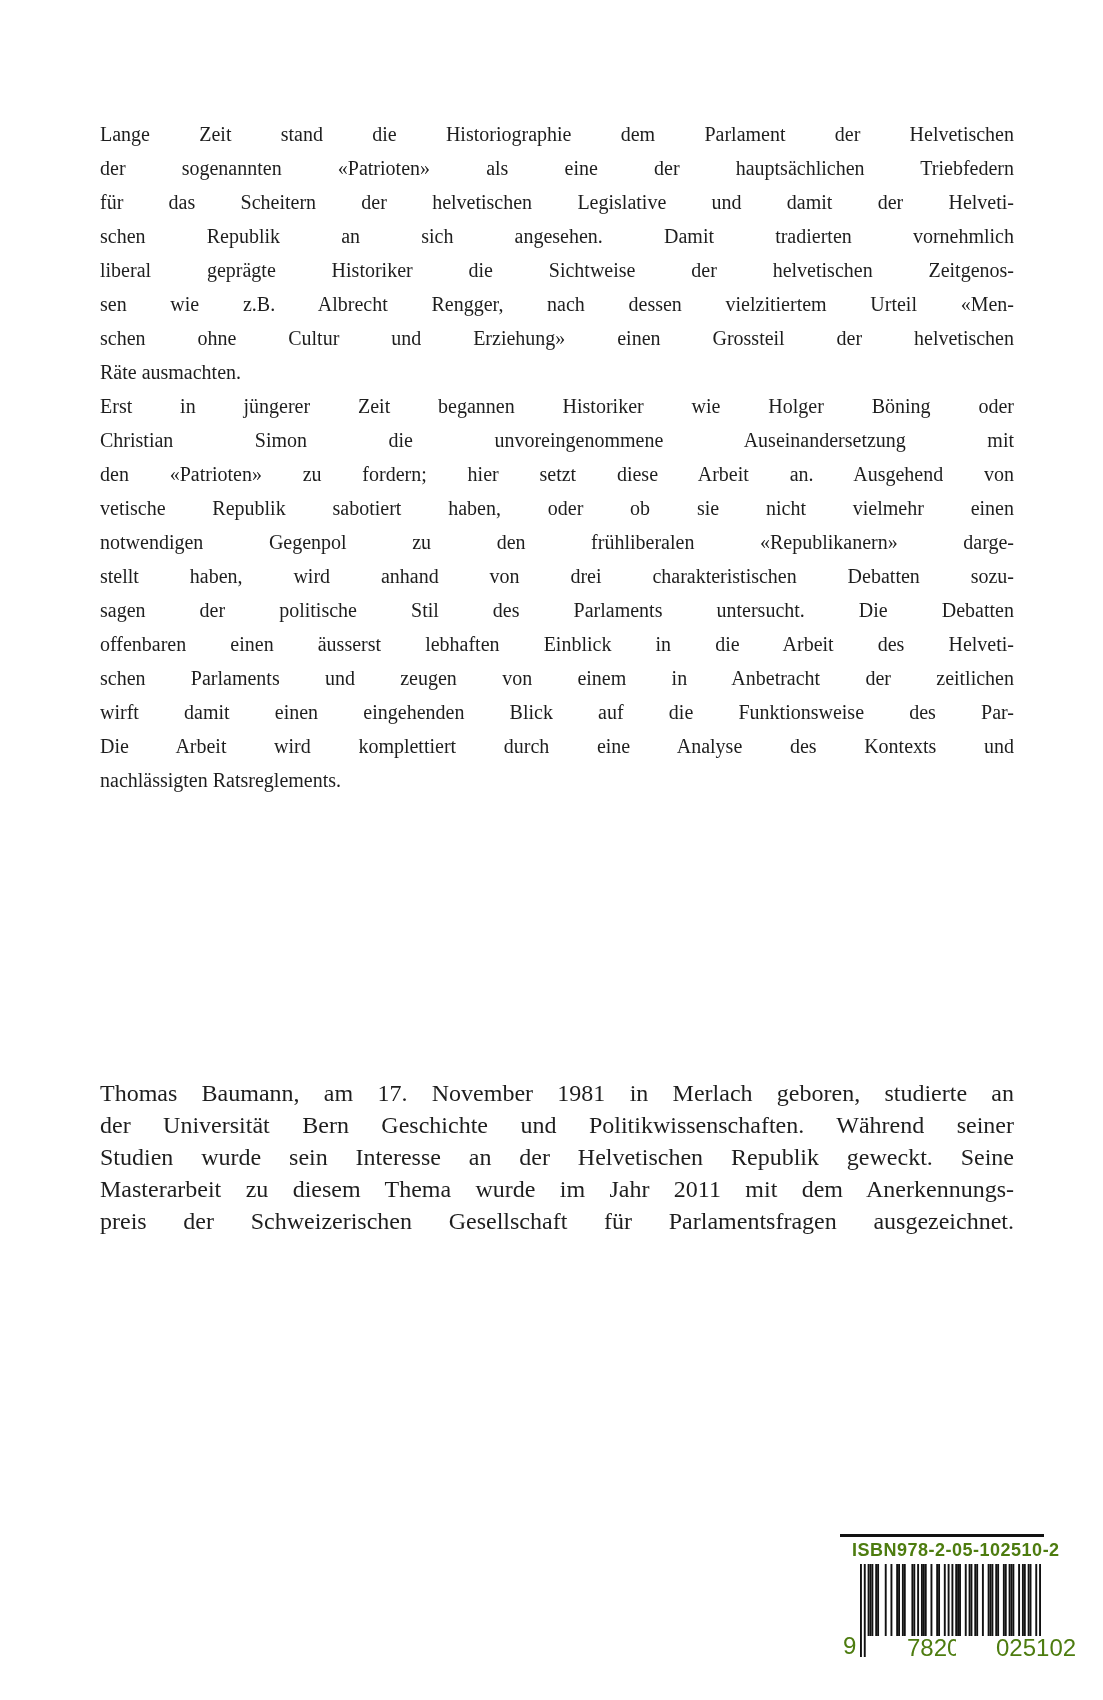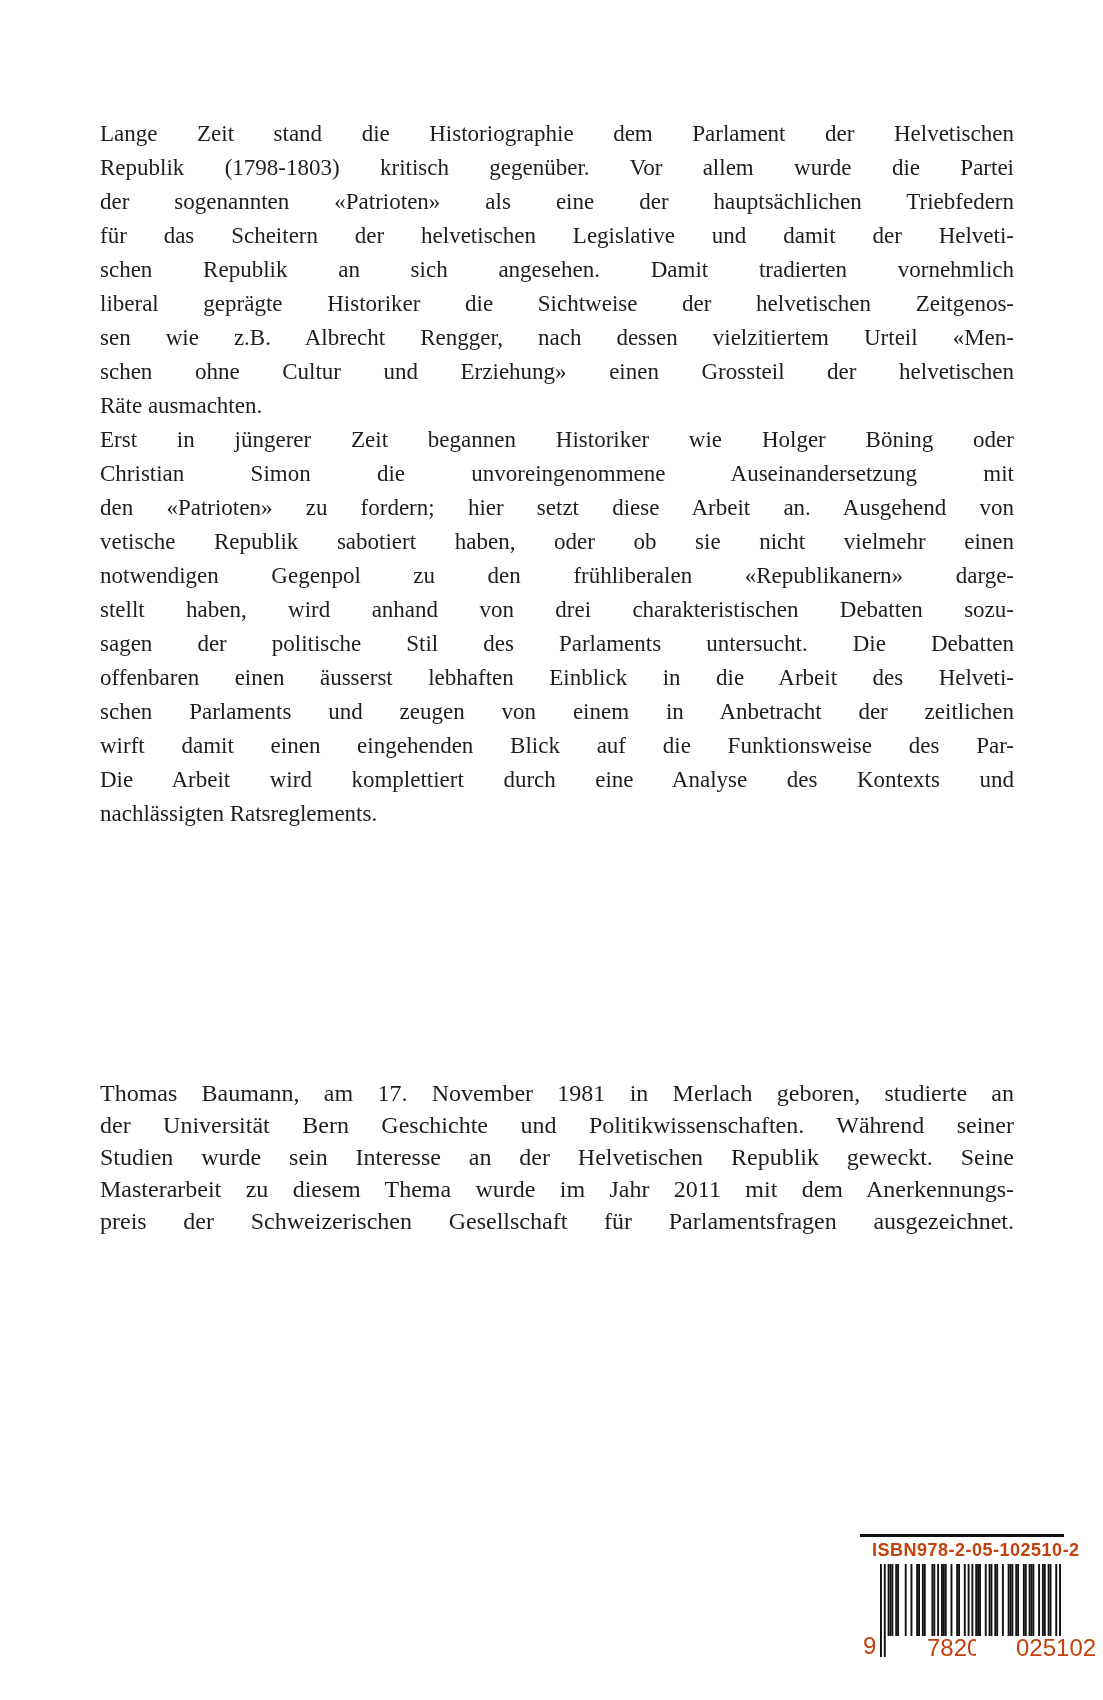--- a/index.html
+++ b/index.html
@@ -8,21 +8,21 @@
     width:1103px;height:1700px;
     background:#ffffff;
     overflow:hidden;
     font-family:"Liberation Serif","DejaVu Serif",serif;
     color:#1e1e1e;
     margin:0 auto;
   }
   
   .blurb{
     position:absolute;left:100px;top:117px;width:914px;
-    font-size:23px;
+    font-size:20px;
   }
   .blurb .line{
     line-height:34px;
     text-align:justify;
     text-align-last:justify;
   }
   .blurb .line.last{
     text-align-last:left;
   }
   
@@ -31,23 +31,23 @@
     font-size:24px;
     margin-top:14px;
   }
   .bio .line{
     line-height:32px;
     text-align:justify;
     text-align-last:justify; 
   }
   
   .isbn-block{
-    position:absolute;left:860px;top:1534px;width:204px;
+    position:absolute;left:840px;top:1534px;width:204px;
     font-family:"Liberation Sans","DejaVu Sans",sans-serif;
-    color:#c2410c;
+    color:#4d7c0f;
   }
   .isbn-rule{height:3px;background:#111;}
   .isbn-label{
     display:flex;justify-content:space-between;align-items:baseline;
     padding:3px 2px 1px 12px;
     font-size:18px;font-weight:700;letter-spacing:.5px;
     white-space:nowrap;
   }
   .barcode{
     position:relative;
@@ -70,21 +70,20 @@
   .bc-group.right{left:96px;width:78px;}
 </style>
 </head>
 <body>
 
 <div class="page">
 
   <section class="blurb">
       <div class="para">
         <div class="line">Lange Zeit stand die Historiographie dem Parlament der Helvetischen</div>
-        <div class="line">Republik (1798-1803) kritisch gegenüber. Vor allem wurde die Partei</div>
         <div class="line">der sogenannten «Patrioten» als eine der hauptsächlichen Triebfedern</div>
         <div class="line">für das Scheitern der helvetischen Legislative und damit der Helveti-</div>
         <div class="line">schen Republik an sich angesehen. Damit tradierten vornehmlich</div>
         <div class="line">liberal geprägte Historiker die Sichtweise der helvetischen Zeitgenos-</div>
         <div class="line">sen wie z.B. Albrecht Rengger, nach dessen vielzitiertem Urteil «Men-</div>
         <div class="line">schen ohne Cultur und Erziehung» einen Grossteil der helvetischen</div>
         <div class="line last">Räte ausmachten.</div>
       </div>
       <div class="para">
         <div class="line">Erst in jüngerer Zeit begannen Historiker wie Holger Böning oder</div>

